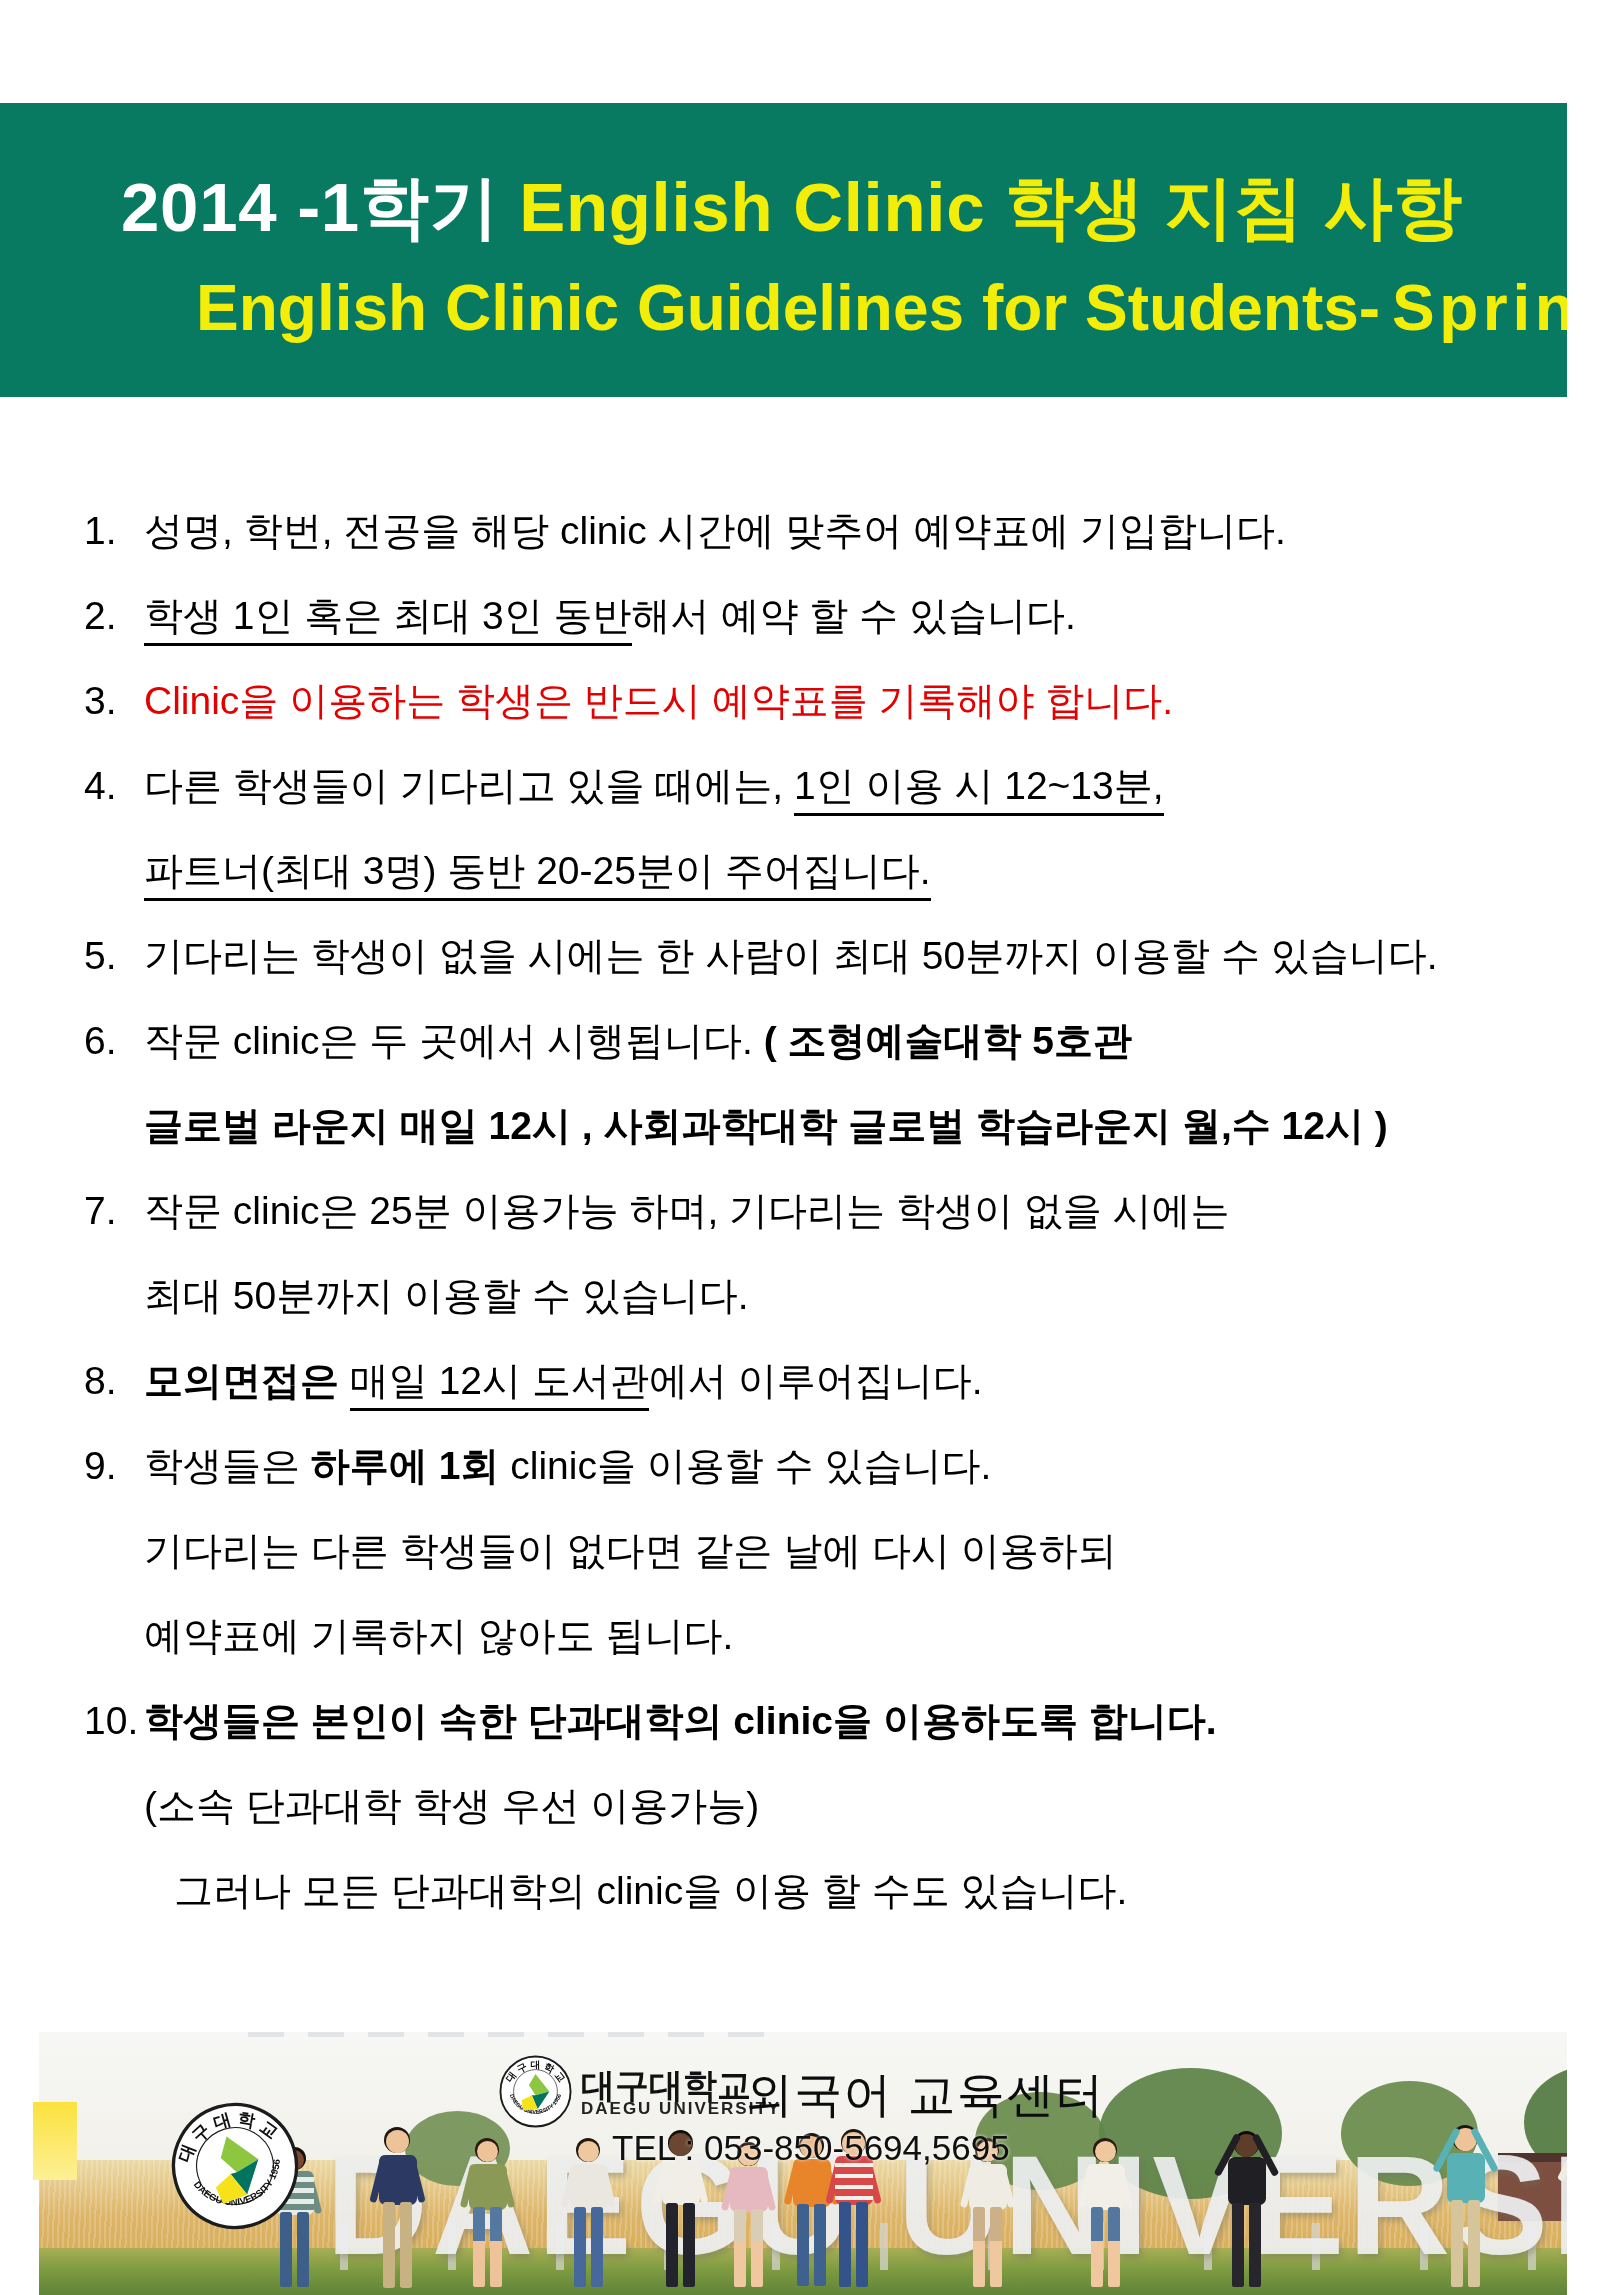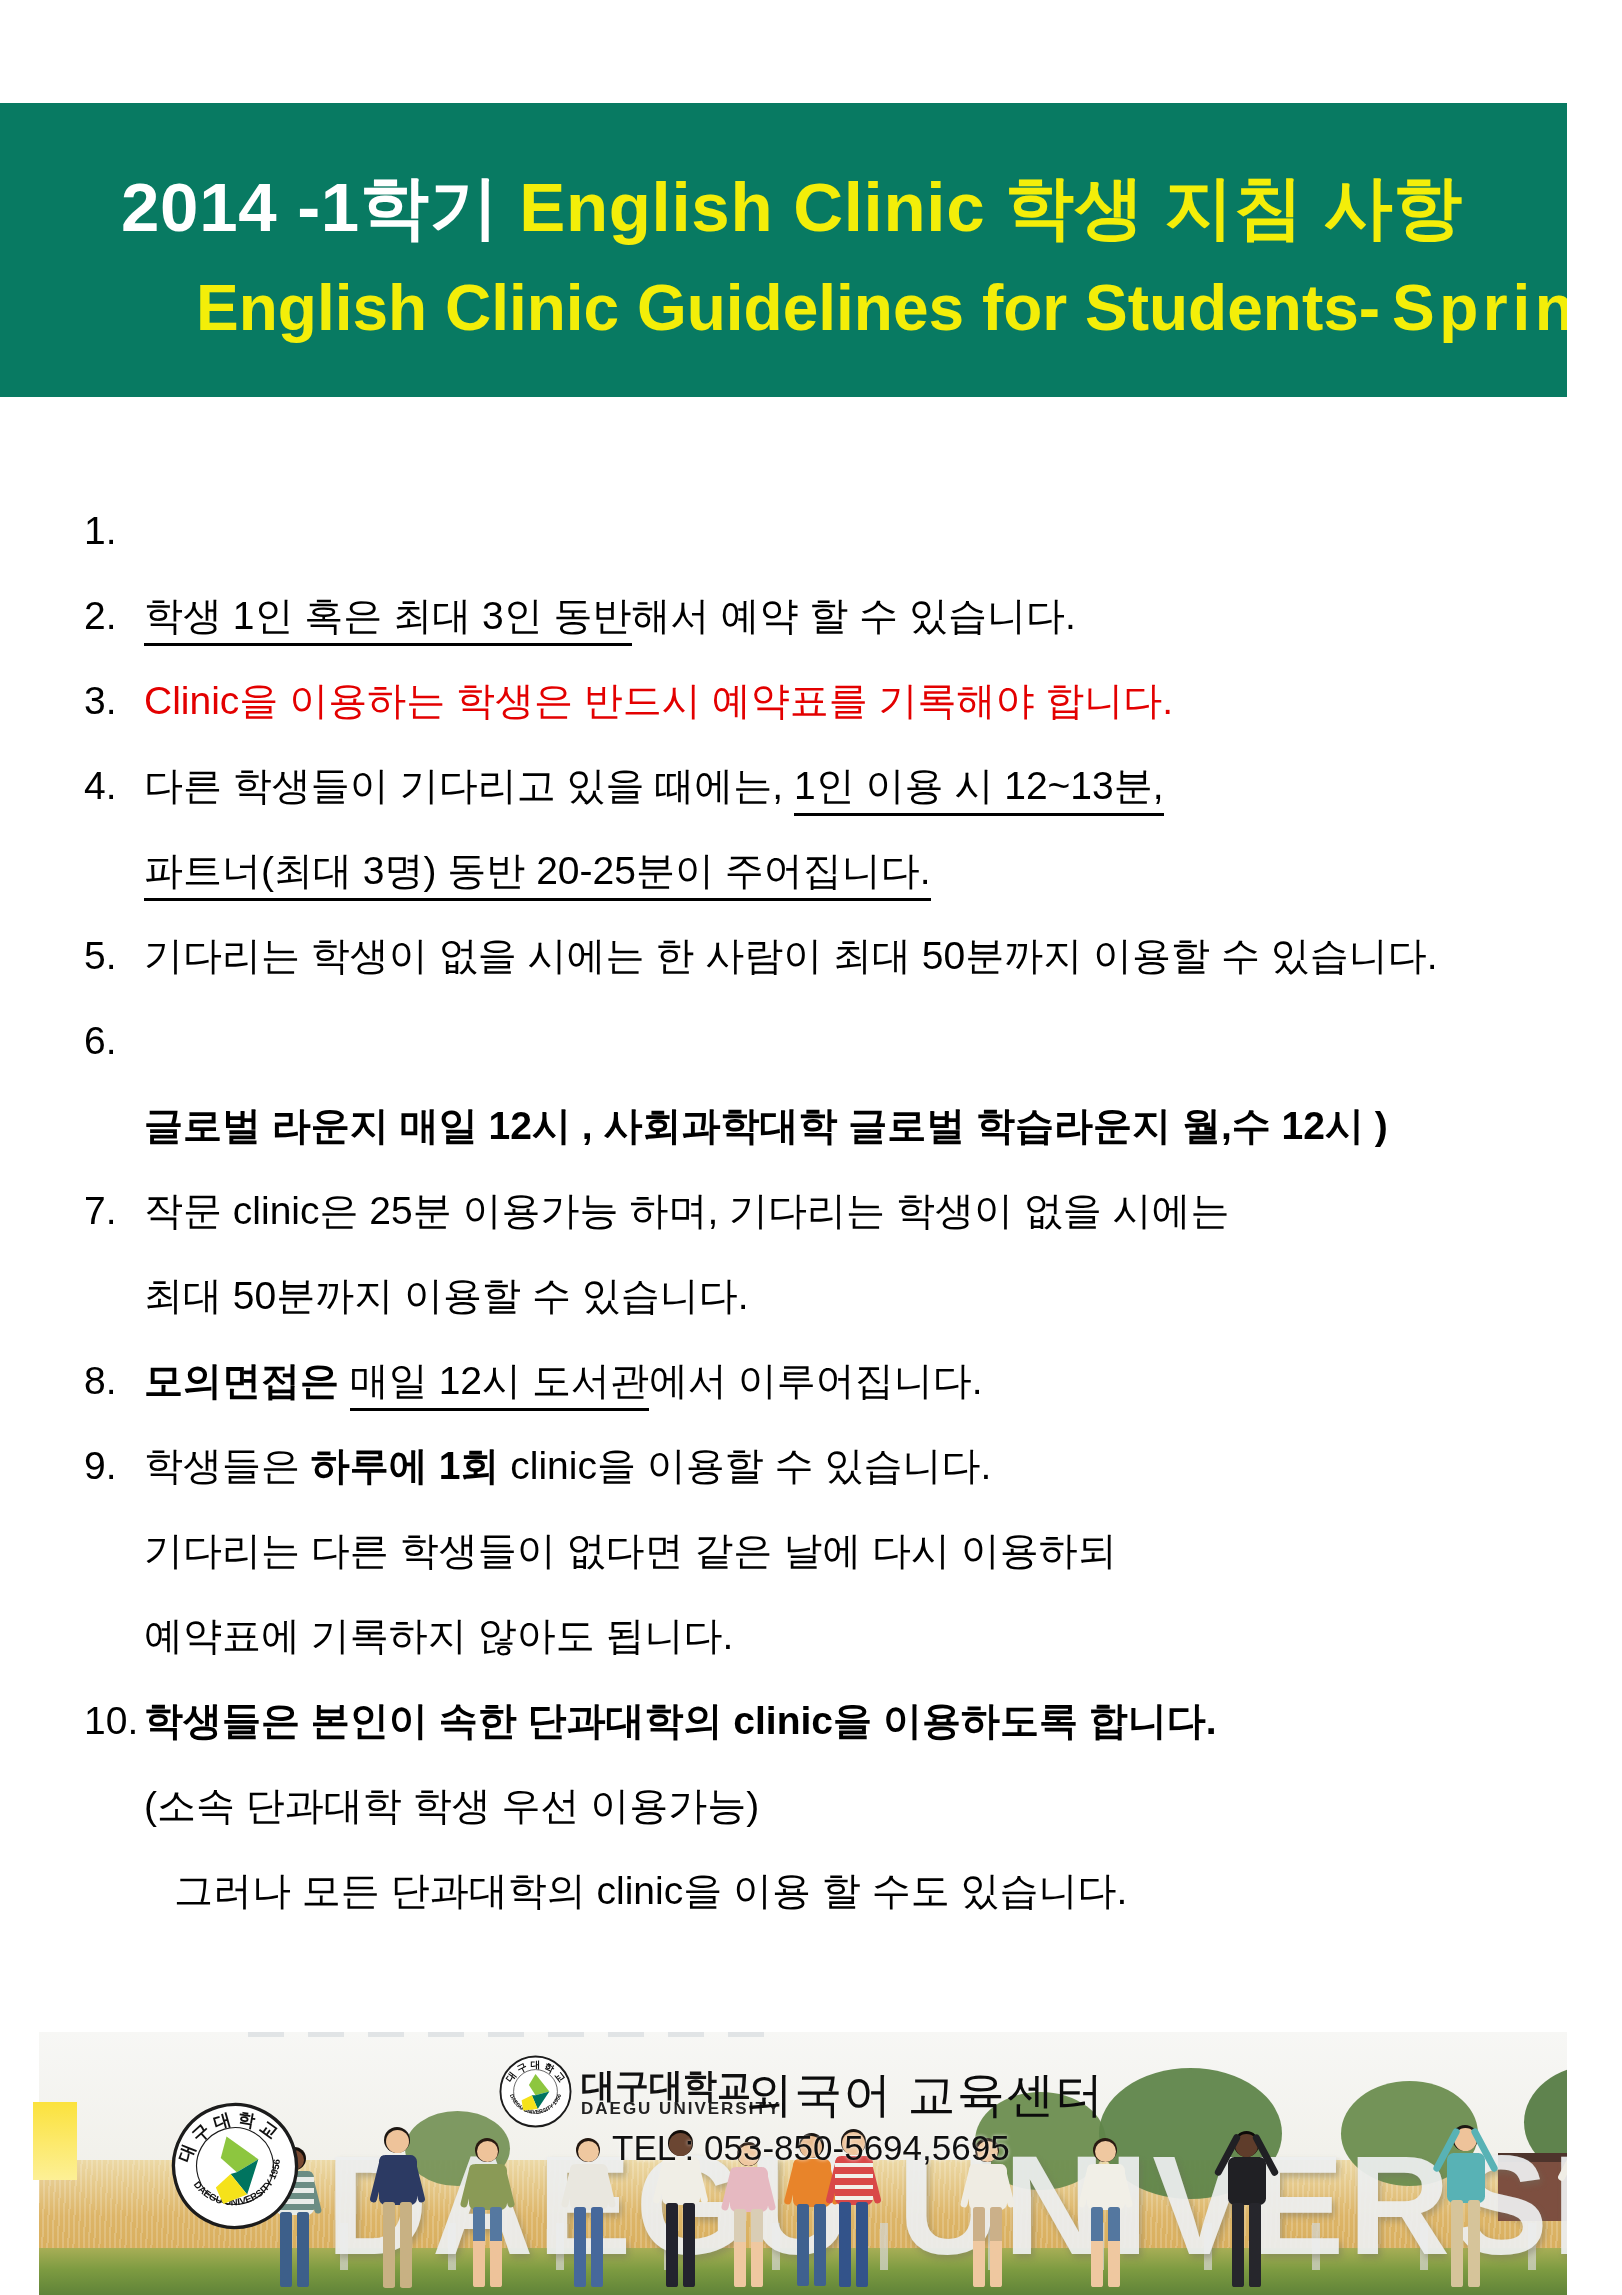--- a/index.html
+++ b/index.html
@@ -69,20 +69,21 @@
       <span class="wht">2014 -1학기</span><span class="ylw"> English Clinic 학생 지침 사항</span>
     </div>
     <div class="abs title2" style="top:168px;left:196px;">
       <span>English Clinic Guidelines for Students-</span><span class="tail">Spring 2014</span>
     </div>
   </div>
 
   <div class="abs glist" id="glist">
       <div class="g-line">
         <span class="g-num">1.</span>
+        <span class="g-text"><span class="seg">성명, 학번, 전공을 해당 clinic 시간에 맞추어 예약표에 기입합니다.</span></span>
       </div>
       <div class="g-line">
         <span class="g-num">2.</span>
         <span class="g-text"><span class="seg u">학생 1인 혹은 최대 3인 동반</span><span class="seg">해서 예약 할 수 있습니다.</span></span>
       </div>
       <div class="g-line">
         <span class="g-num">3.</span>
         <span class="g-text"><span class="seg r">Clinic을 이용하는 학생은 반드시 예약표를 기록해야 합니다.</span></span>
       </div>
       <div class="g-line">
@@ -92,20 +93,21 @@
       <div class="g-line">
         <span class="g-num"></span>
         <span class="g-text"><span class="seg u">파트너(최대 3명) 동반 20-25분이 주어집니다.</span></span>
       </div>
       <div class="g-line">
         <span class="g-num">5.</span>
         <span class="g-text"><span class="seg">기다리는 학생이 없을 시에는 한 사람이 최대 50분까지 이용할 수 있습니다.</span></span>
       </div>
       <div class="g-line">
         <span class="g-num">6.</span>
+        <span class="g-text"><span class="seg">작문 clinic은 두 곳에서 시행됩니다.  </span><span class="seg b">( 조형예술대학 5호관</span></span>
       </div>
       <div class="g-line">
         <span class="g-num"></span>
         <span class="g-text"><span class="seg b">글로벌 라운지 매일 12시 , 사회과학대학 글로벌 학습라운지 월,수 12시 )</span></span>
       </div>
       <div class="g-line">
         <span class="g-num">7.</span>
         <span class="g-text"><span class="seg">작문 clinic은 25분 이용가능 하며, 기다리는 학생이 없을 시에는</span></span>
       </div>
       <div class="g-line">

